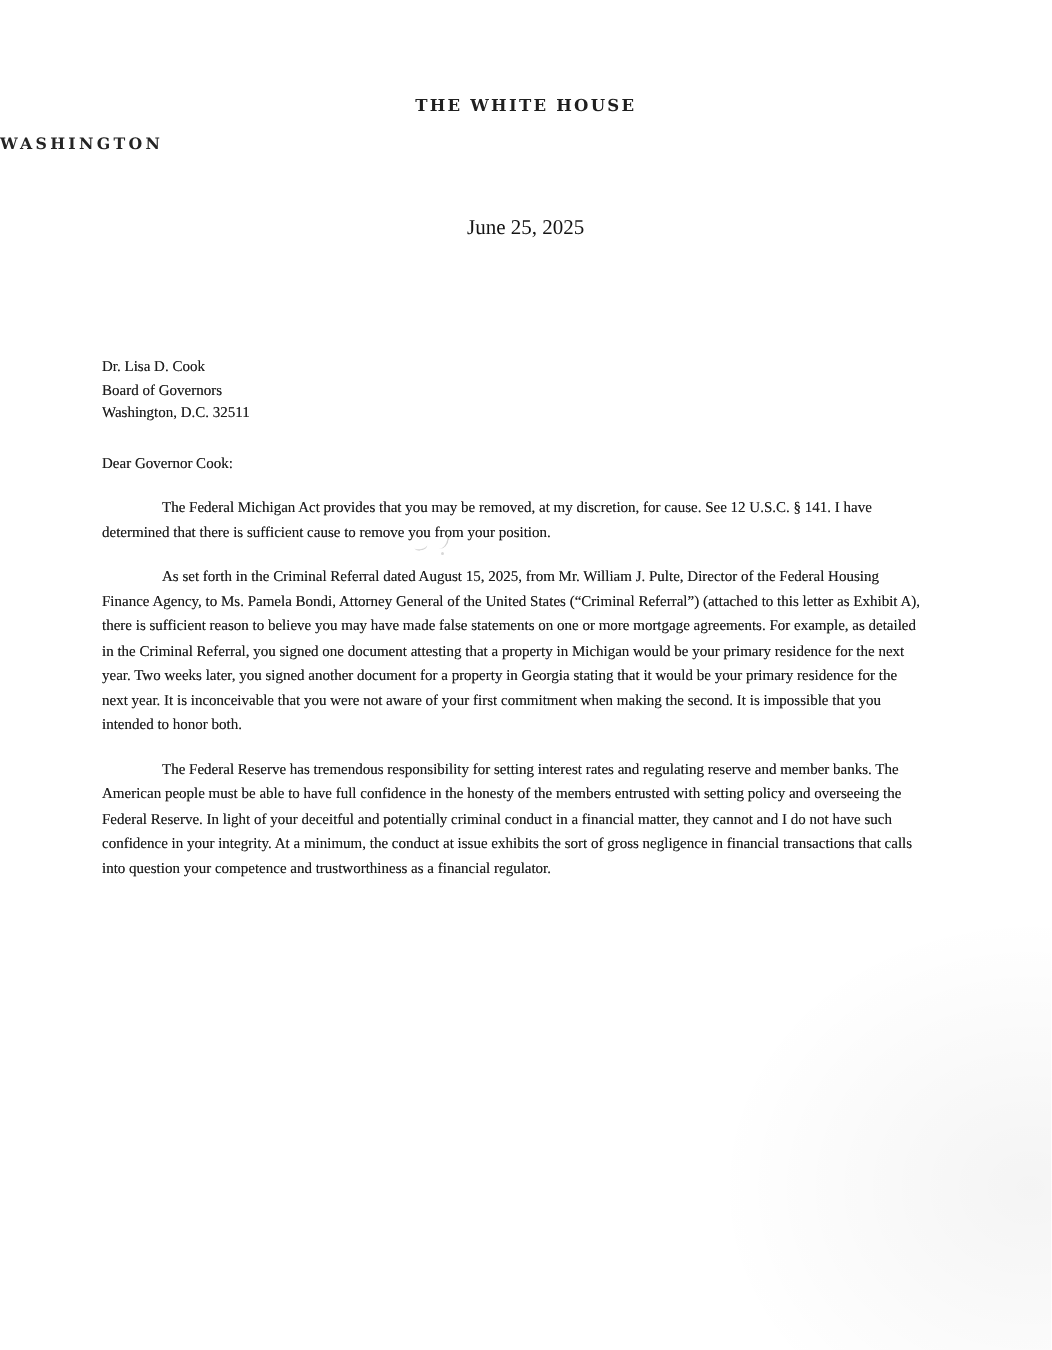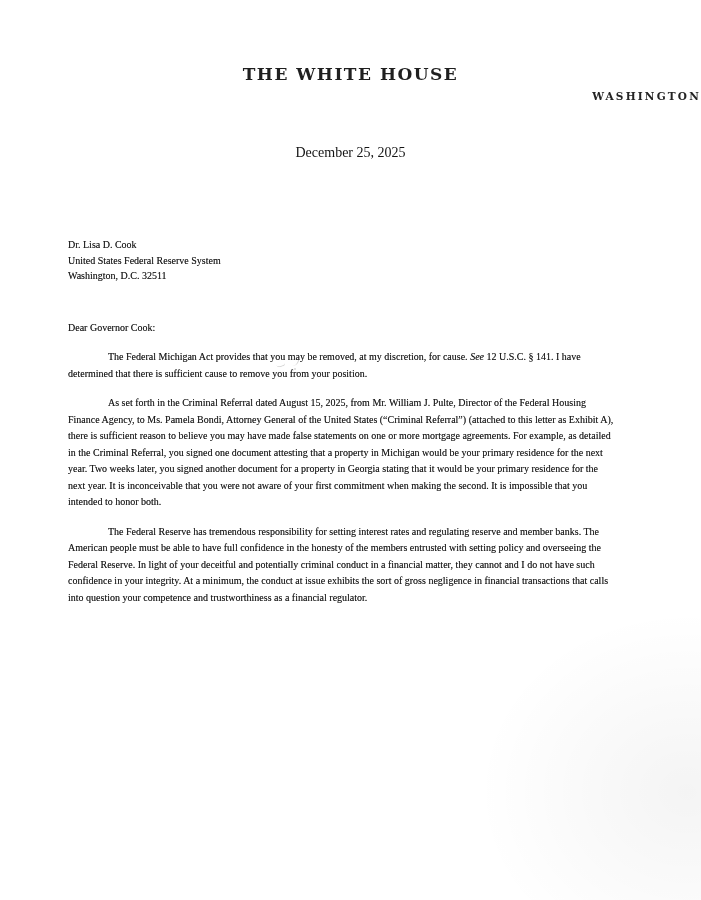--- a/index.html
+++ b/index.html
@@ -19,30 +19,30 @@
     color: #1c1c1c;
   }
   .letterhead-title {
     position: absolute;
     top: 64px;
     left: 0;
     width: 100%;
     text-align: center;
     font-family: "DejaVu Serif", "Liberation Serif", serif;
     font-weight: bold;
-    font-size: 17px;
+    font-size: 11px;
     letter-spacing: 1.5px;
     color: #1f1f1f;
   }
   .letterhead-subtitle {
     position: absolute;
     top: 90px;
     left: 0;
     width: 100%;
-    text-align: right;
+    text-align: left;
     font-family: "DejaVu Serif", "Liberation Serif", serif;
     font-weight: bold;
     font-size: 10.5px;
     letter-spacing: 2.2px;
     color: #242424;
   }
   .date-line {
     position: absolute;
     top: 145px;
     left: 0;
@@ -62,29 +62,28 @@
   }
   .address div {
     line-height: 15.6px;
   }
   .address sup {
     font-size: 0.62em;
     line-height: 0;
     vertical-align: super;
   }
   .salutation {
-    margin-top: 36px;
+    margin-top: 18px;
   }
   .para {
     margin: 13px 0 0 0;
     text-indent: 40px;
     text-align: left;
   }
   .italic {
-    font-style: italic;
   }
   .smudge {
     position: absolute;
     left: 274px;
     top: 353px;
     width: 30px;
     height: 20px;
     opacity: 0.35;
     pointer-events: none;
   }
@@ -120,33 +119,33 @@
 </style>
 </head>
 <body>
 
 <div class="page">
 
   <div class="letterhead-title">THE WHITE HOUSE</div>
 
   <div class="letterhead-subtitle">WASHINGTON</div>
 
-  <div class="date-line">December 25, 2025</div>
+  <div class="date-line">June 25, 2025</div>
 
   <div class="smudge">
     <span class="stroke1"></span>
     <span class="stroke2"></span>
     <span class="dot"></span>
   </div>
 
   <div class="content">
 
     <div class="address">
       <div>Dr. Lisa D. Cook</div>
-      <div>United States Federal Reserve System</div>
+      <div>Board of Governors</div>
       <div>Washington, D.C.  32511</div>
     </div>
 
     <div class="salutation">Dear Governor Cook:</div>
 
 
     <p class="para"><span>The Federal Michigan Act provides that you may be removed, at my discretion, for cause. </span><span class="italic">See</span><span> 12 U.S.C. § 141.  I have determined that there is sufficient cause to remove you from your position.</span></p>
 
     <p class="para">As set forth in the Criminal Referral dated August 15, 2025, from Mr. William J. Pulte, Director of the Federal Housing Finance Agency, to Ms. Pamela Bondi, Attorney General of the United States (“Criminal Referral”) (attached to this letter as Exhibit A), there is sufficient reason to believe you may have made false statements on one or more mortgage agreements.  For example, as detailed in the Criminal Referral, you signed one document attesting that a property in Michigan would be your primary residence for the next year.  Two weeks later, you signed another document for a property in Georgia stating that it would be your primary residence for the next year.  It is inconceivable that you were not aware of your first commitment when making the second.  It is impossible that you intended to honor both.</p>
 

